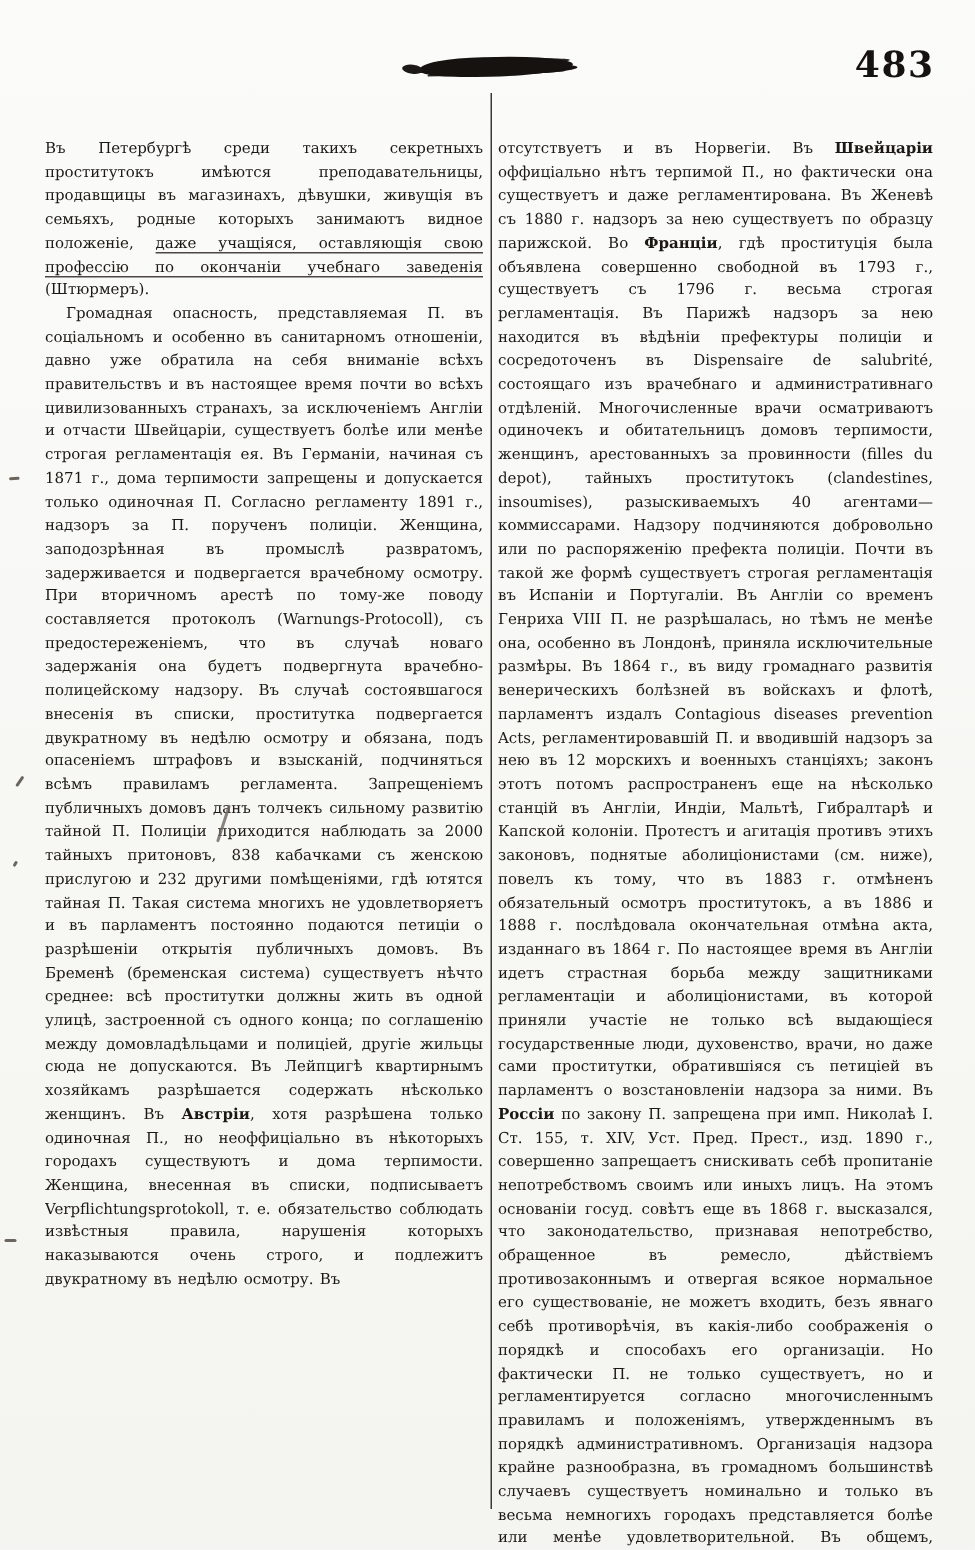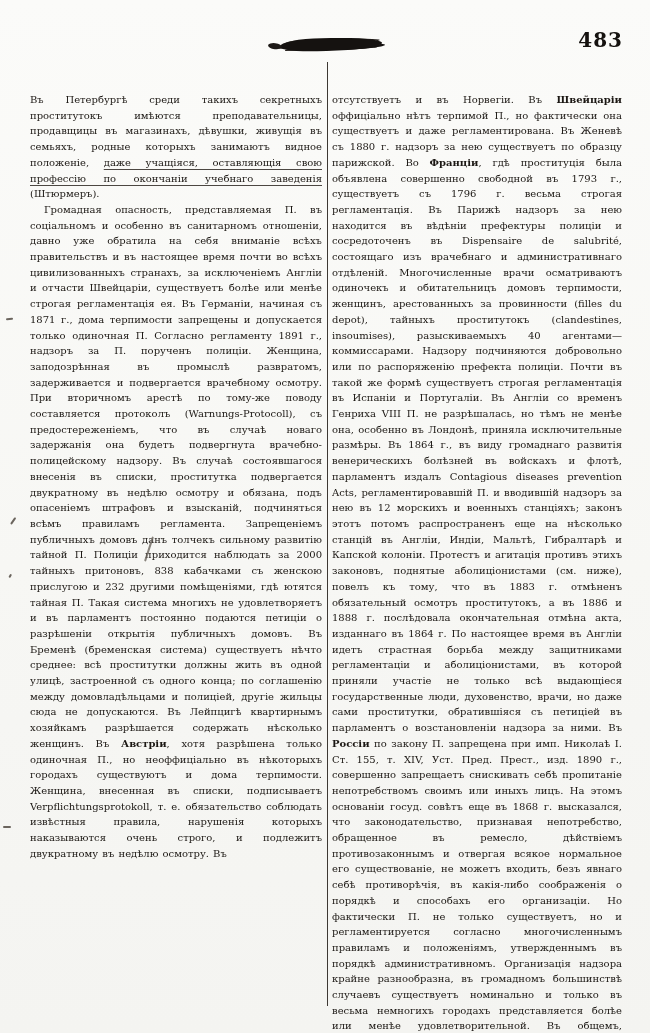--- a/index.html
+++ b/index.html
@@ -22,21 +22,21 @@
     border-radius:45% 55% 60% 40%/ 60% 50% 60% 40%;
     transform:rotate(-1.2deg);
     box-shadow:6px 2px 0 -3px #151210,-5px 1px 0 -4px #151210,2px -3px 0 -4px #2a2521,0 4px 0 -5px #2a2521;
   }
   .smudge:after{
     content:"";position:absolute;left:-12px;top:4px;width:14px;height:6px;
     background:#1d1916;border-radius:50%;transform:rotate(8deg);
   }
   .page-number{
     position:absolute;right:27px;top:0px;
-    font-size:20px;font-weight:bold;letter-spacing:1px;color:#15120f;
+    font-size:24px;font-weight:bold;letter-spacing:1px;color:#15120f;
   }
   .columns{
     position:absolute;top:60px;left:30px;width:592px;height:952px;
   }
   .col{
     position:absolute;top:17px;height:948px;overflow:hidden;
     font-size:10px;line-height:15.7px;text-align:justify;
     word-spacing:1px;color:#1b1713;margin-top:15px;
   }
   .col-left{left:0;width:292px;}

